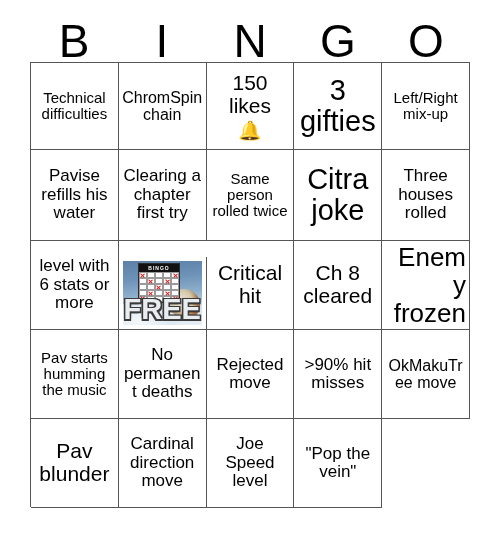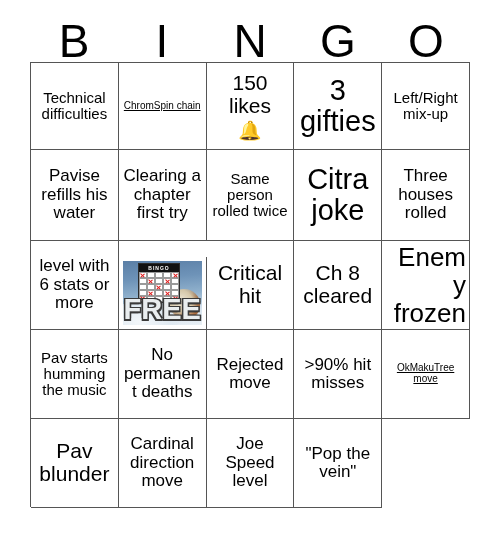--- a/index.html
+++ b/index.html
@@ -68,21 +68,21 @@
     overflow: hidden;
     background: #ffffff;
   }
   .cell-text {
     display: block;
     line-height: 1.08;
     width: 100%;
     word-wrap: break-word;
   }
   
-  .fs-xs  { font-size: 10px; text-decoration: underline; }
+  .fs-xs  { font-size: 16px; }
   .fs-s   { font-size: 15px; }
   .fs-m   { font-size: 17px; }
   .fs-l   { font-size: 21px; }
   .fs-xl  { font-size: 26px; text-align: right; }
   .fs-xxl { font-size: 29px; }
 
   .bell {
     display: block;
     font-size: 19px;
     line-height: 1;

